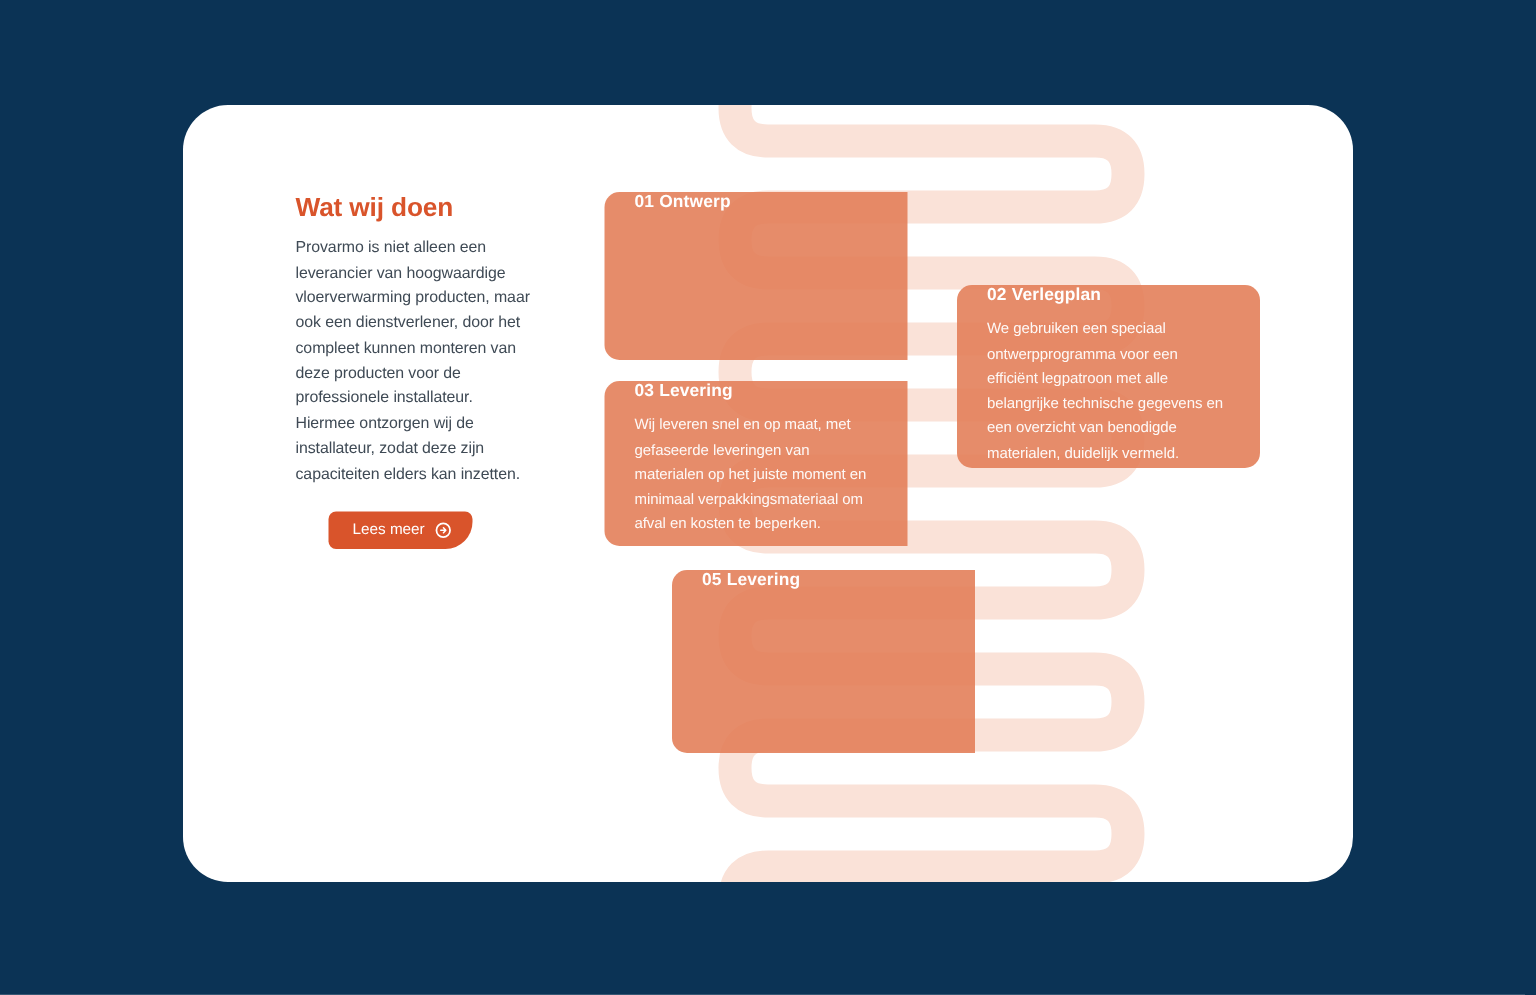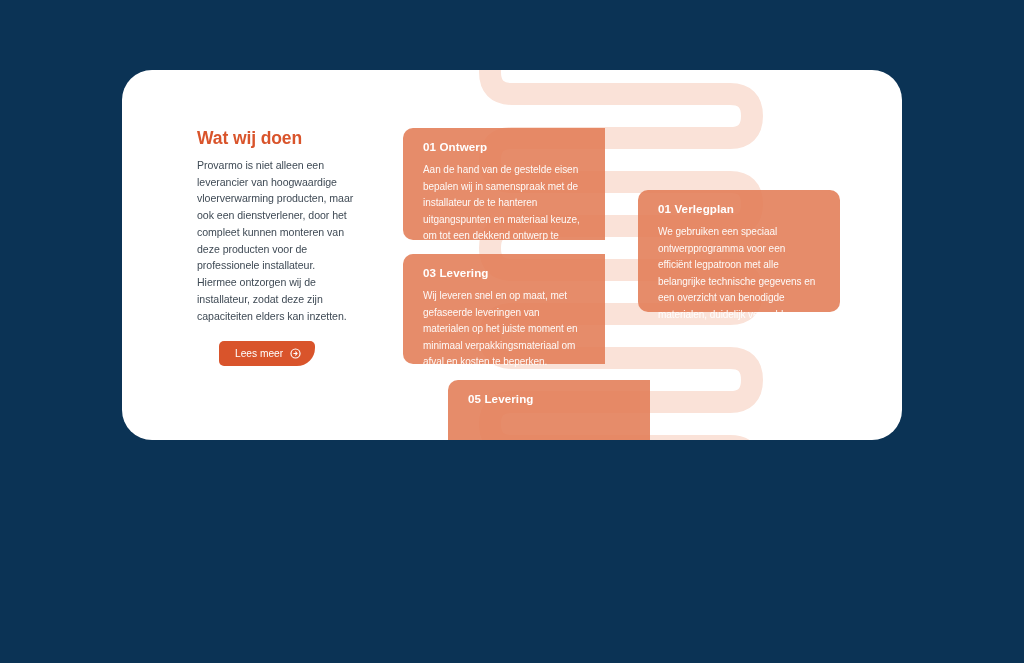--- a/index.html
+++ b/index.html
@@ -11,21 +11,21 @@
   }
   #page {
     position:relative;
     width:1024px; height:663px;
     background:#0B3355;
   }
   
   #panel {
     position:absolute;
     left:122px; top:70px;
-    width:780px; height:370px;
+    width:780px; height:518px;
     background:#FFFFFF;
     border-radius:30px;
     overflow:hidden;
   }
   
   #pipe-pattern {
     position:absolute;
     left:0; top:0;
     width:780px; height:518px;
     pointer-events:none;
@@ -63,21 +63,21 @@
     font-family:"Liberation Sans", sans-serif;
     font-size:10.2px;
     cursor:pointer;
     margin-left:22px;
   }
   #cta .cta-icon { display:flex; align-items:center; }
   
   .card {
     position:absolute;
     color:#FFFFFF;
-    padding:12px 20px 18px 20px;
+    padding:0 20px 18px 20px;
   }
   .card-left {
     left:281px;
     width:202px;
     background:rgba(226,124,85,0.88);
     border-radius:10px 0 0 10px;
   }
   .card-right {
     left:516px;
     width:202px;
@@ -160,25 +160,24 @@
           <svg width="11" height="11" viewBox="0 0 16 16" aria-hidden="true">
             <circle cx="8" cy="8" r="6.6" fill="none" stroke="#FFFFFF" stroke-width="1.7"></circle>
             <path d="M 5.6 8 L 10.2 8 M 8.2 5.6 L 10.5 8 L 8.2 10.4" fill="none" stroke="#FFFFFF" stroke-width="1.5" stroke-linecap="round" stroke-linejoin="round"></path>
           </svg>
         </span>
       </button>
     </div>
 
     <div class="card card-left" id="card-1">
       <div class="card-title">01 Ontwerp</div>
-      <div class="card-body">Aan de hand van de gestelde eisen bepalen wij in samenspraak met de installateur de te hanteren uitgangspunten en materiaal keuze, om tot een dekkend ontwerp te komen.</div>
     </div>
 
     <div class="card card-right" id="card-2">
-      <div class="card-title">01 Verlegplan</div>
+      <div class="card-title">02 Verlegplan</div>
       <div class="card-body">We gebruiken een speciaal ontwerpprogramma voor een efficiënt legpatroon met alle belangrijke technische gegevens en een overzicht van benodigde materialen, duidelijk vermeld.</div>
     </div>
 
     <div class="card card-left" id="card-3">
       <div class="card-title">03 Levering</div>
       <div class="card-body">Wij leveren snel en op maat, met gefaseerde leveringen van materialen op het juiste moment en minimaal verpakkingsmateriaal om afval en kosten te beperken.</div>
     </div>
 
 
     <div class="card card-left" id="card-5">

